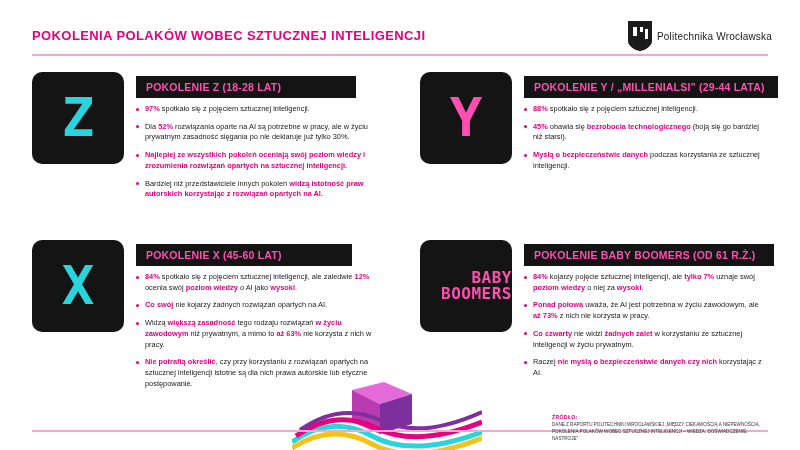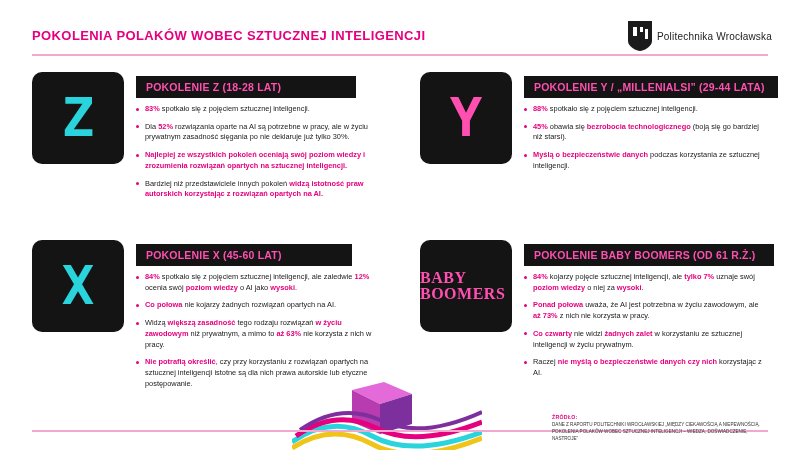--- a/index.html
+++ b/index.html
@@ -33,21 +33,21 @@
     display:flex;align-items:center;justify-content:center;
     position:absolute;left:0;top:0;
   }
   .tile .glyph{
     color:#2ad4dd;font-weight:bold;line-height:1;
     font-family:"DejaVu Sans Mono", monospace;
   }
   .tile.z .glyph{font-size:54px;}
   .tile.x .glyph{font-size:54px;}
   .tile.y .glyph{font-size:54px;color:#ff4fb0;}
-  .tile.bb .glyph{font-size:16px;color:#ff4fb0;text-align:left;letter-spacing:.5px;font-family:Liberation Serif, serif;}
+  .tile.bb .glyph{font-size:16px;color:#ff4fb0;text-align:right;letter-spacing:.5px;}
 
   .hdrbar{
     position:absolute;left:104px;top:4px;height:22px;background:#141414;
     border-radius:0;display:flex;align-items:center;padding:0 10px;
   }
   .hdrbar span{
     color:#ff4fb0;font-size:10.5px;font-weight:bold;letter-spacing:.2px;text-transform:uppercase;
   }
   ul.bullets{
     position:absolute;left:104px;top:32px;margin:0;padding:0;list-style:none;
@@ -101,21 +101,21 @@
   </div>
 
   <div class="block" id="gen-z">
     <div class="tile z">
       <span class="glyph">Z</span>
     </div>
     <div class="hdrbar" style="width:200px">
       <span>POKOLENIE Z (18-28 LAT)</span>
     </div>
     <ul class="bullets">
-      <li><span class="pink b">83%</span> spotkało się z pojęciem sztucznej inteligencji.</li>
+      <li><span class="pink b">97%</span> spotkało się z pojęciem sztucznej inteligencji.</li>
       <li>Dla <span class="pink b">52%</span> rozwiązania oparte na AI są potrzebne w pracy, ale w życiu prywatnym zasadność sięgania po nie deklaruje już tylko 30%.</li>
       <li><span class="pink b">Najlepiej ze wszystkich pokoleń oceniają swój poziom wiedzy i zrozumienia rozwiązań opartych na sztucznej inteligencji.</span></li>
       <li>Bardziej niż przedstawiciele innych pokoleń <span class="pink b">widzą istotność praw autorskich korzystając z rozwiązań opartych na AI.</span></li>
     </ul>
   </div>
 
   <div class="block" id="gen-y">
     <div class="tile y">
       <span class="glyph">Y</span>
     </div>
@@ -131,21 +131,21 @@
 
   <div class="block" id="gen-x">
     <div class="tile x">
       <span class="glyph">X</span>
     </div>
     <div class="hdrbar" style="width:196px">
       <span>POKOLENIE X (45-60 LAT)</span>
     </div>
     <ul class="bullets">
       <li><span class="pink b">84%</span> spotkało się z pojęciem sztucznej inteligencji, ale zaledwie <span class="pink b">12%</span> ocenia swój <span class="pink b">poziom wiedzy</span> o AI jako <span class="pink b">wysoki</span>.</li>
-      <li><span class="pink b">Co połowa</span> nie kojarzy żadnych rozwiązań opartych na AI.</li>
+      <li><span class="pink b">Co swój</span> nie kojarzy żadnych rozwiązań opartych na AI.</li>
       <li>Widzą <span class="pink b">większą zasadność</span> tego rodzaju rozwiązań <span class="pink b">w życiu zawodowym</span> niż prywatnym, a mimo to <span class="pink b">aż 63%</span> nie korzysta z nich w pracy.</li>
       <li><span class="pink b">Nie potrafią określić</span>, czy przy korzystaniu z rozwiązań opartych na sztucznej inteligencji istotne są dla nich prawa autorskie lub etyczne postępowanie.</li>
     </ul>
   </div>
 
   <div class="block" id="gen-bb">
     <div class="tile bb">
       <span class="glyph">BABY BOOMERS</span>
     </div>
     <div class="hdrbar" style="width:230px">

